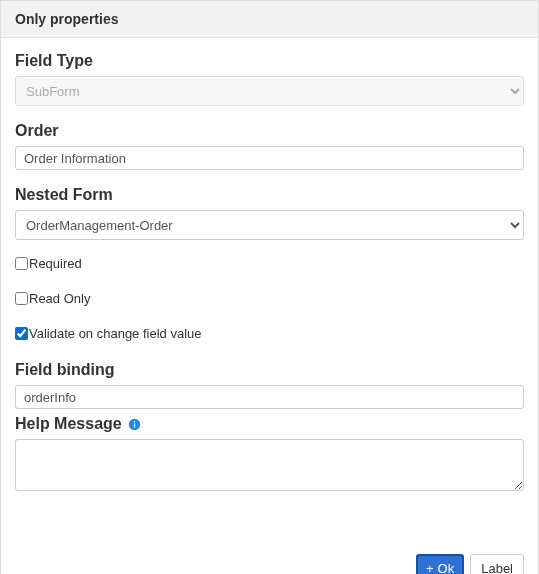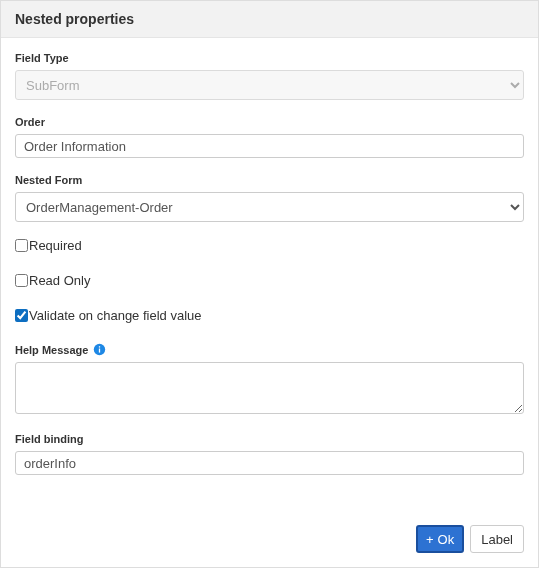--- a/index.html
+++ b/index.html
@@ -25,21 +25,21 @@
       color: #333;
     }
     .dialog-body {
       padding: 14px 14px 6px 14px;
     }
     .form-group {
       margin-bottom: 16px;
     }
     .form-label {
       display: block;
-      font-size: 11px;
+      font-size: 16px;
       font-weight: 600;
       color: #333;
       margin-bottom: 6px;
     }
     .form-label .info-icon {
       display: inline-block;
       width: 13px;
       height: 13px;
       vertical-align: -2px;
       margin-left: 2px;
@@ -130,21 +130,21 @@
       display: inline-block;
       line-height: 1;
     }
   </style>
 </head>
 <body>
 
 <div class="dialog">
 
   <div class="dialog-header">
-    <div class="dialog-header-title">Nested properties</div>
+    <div class="dialog-header-title">Only properties</div>
   </div>
 
   <div class="dialog-body">
 
     <div class="form-group">
       <label class="form-label">Field Type</label>
       <select class="form-select disabled" disabled="">
         <option>SubForm</option>
       </select>
     </div>
@@ -167,41 +167,41 @@
     </div>
 
     <div class="checkbox-row">
       <input type="checkbox" id="cb-readonly" style="">
       <label for="cb-readonly">Read Only</label>
     </div>
 
     <div class="checkbox-row">
       <input type="checkbox" id="cb-validate" checked="" style="">
       <label for="cb-validate">Validate on change field value</label>
+    </div>
+
+    <div class="form-group" style="margin-bottom:6px">
+      <label class="form-label">Field binding</label>
+      <input type="text" class="form-input" value="orderInfo" style="">
     </div>
 
     <div class="form-group">
       <label class="form-label">
         <span>Help Message</span>
         <span class="info-icon">
           <svg viewBox="0 0 16 16" width="13" height="13">
               <circle cx="8" cy="8" r="7" fill="#1E88E5"></circle>
               <rect x="7.2" y="6.8" width="1.6" height="5" fill="#fff"></rect>
               <rect x="7.2" y="4" width="1.6" height="1.6" fill="#fff"></rect>
             </svg>
         </span>
       </label>
       <textarea class="form-textarea" style=""></textarea>
     </div>
 
-    <div class="form-group" style="margin-bottom:6px">
-      <label class="form-label">Field binding</label>
-      <input type="text" class="form-input" value="orderInfo" style="">
-    </div>
-
   </div>
 
   <div class="dialog-footer">
     <button class="btn btn-primary">
       <span class="plus-icon">+</span>
       <span>Ok</span>
     </button>
     <button class="btn">
       <span>Label</span>
     </button>

